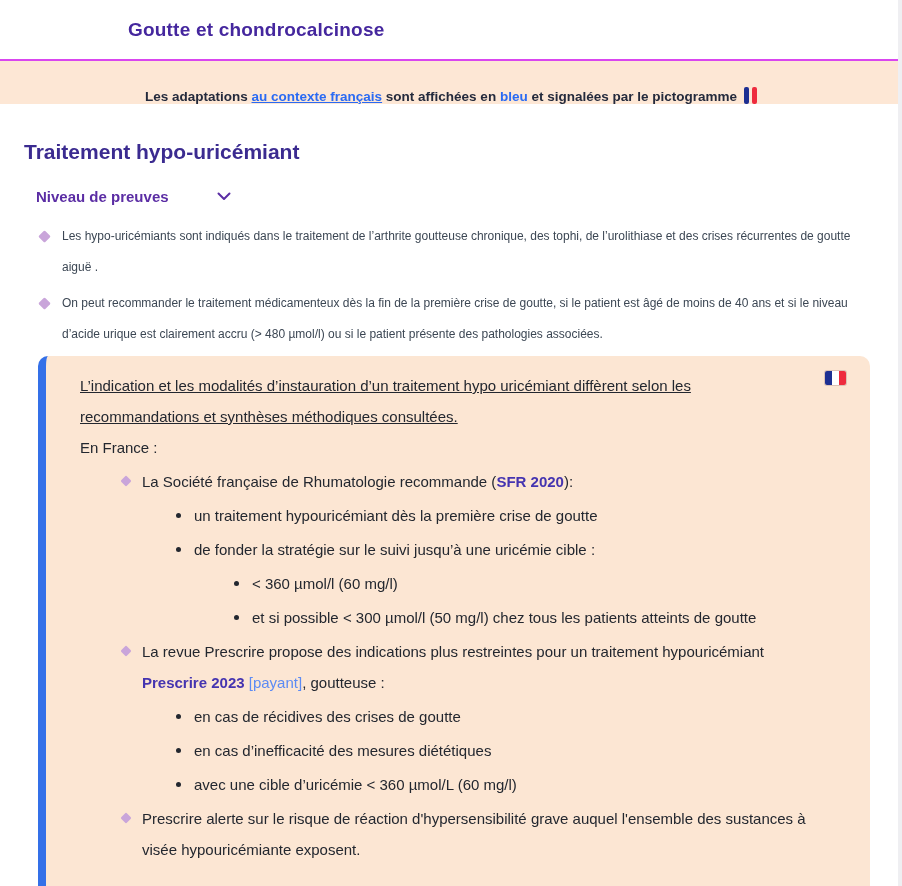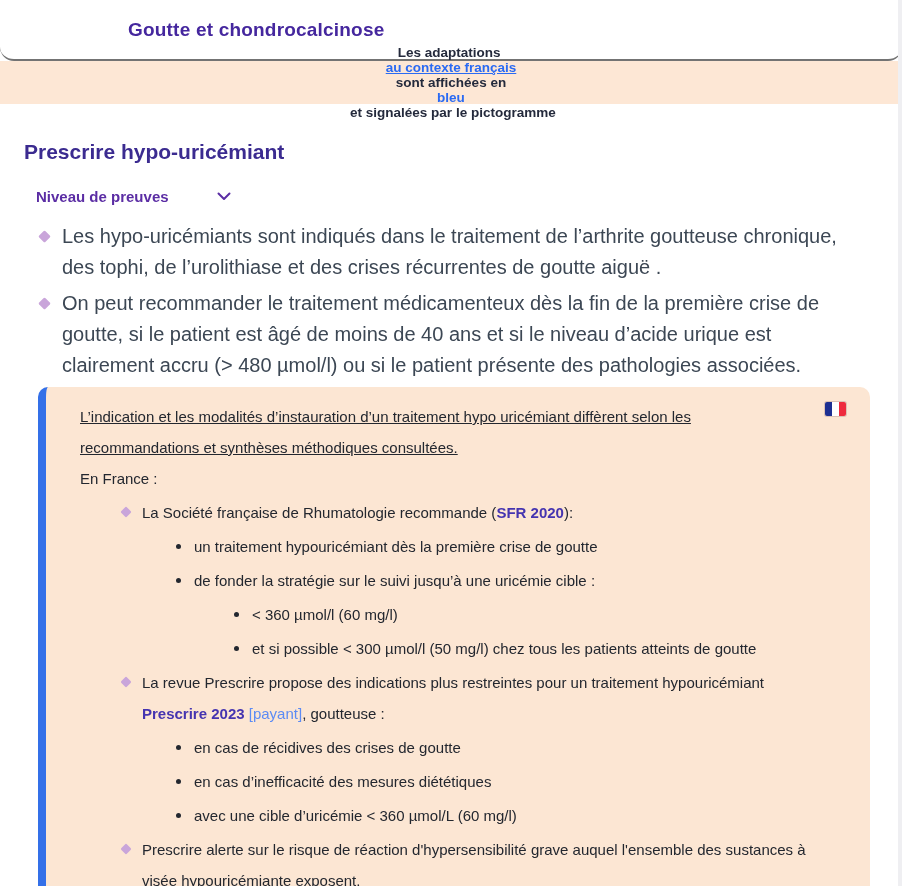--- a/index.html
+++ b/index.html
@@ -4,27 +4,27 @@
 <style>
   * { box-sizing: border-box; }
   html, body { margin: 0; padding: 0; }
   body {
     width: 902px; height: 886px; overflow: hidden; position: relative;
     background: #ffffff;
     font-family: "Liberation Sans", "DejaVu Sans", sans-serif;
   }
 
   
-  .header { height: 61px; border-bottom: 2px solid #737373; display: flex; align-items: center; background: #fff; border-radius: 14px; }
+  .header { height: 61px; border-bottom: 2px solid #d946ef; display: flex; align-items: center; background: #fff; }
   .header .title { margin-left: 128px; font-size: 19px; font-weight: 700; color: #45279e; letter-spacing: .2px; }
 
   
   .banner {
-    height: 43px; background: #fde7d5; display: flex; align-items: center; justify-content: center;
-    font-size: 13.5px; font-weight: 700; color: #242a3c; white-space: pre-wrap; flex-direction: column;
+    height: 43px; background: #fde7d5; display: flex; align-items: flex-end; justify-content: center;
+    font-size: 13.5px; font-weight: 700; color: #242a3c; white-space: pre-wrap;
   }
   .banner .blue-text { color: #2a6af3; }
   .banner a.context-link { color: #2a6af3; text-decoration: underline; cursor: pointer; }
 
   
   .flag-v { display: inline-flex; height: 17px; margin-left: 7px; }
   .flag-v .b { width: 5px; background: #1d2f92; border-radius: 2px; }
   .flag-v .w { width: 3px; background: transparent; }
   .flag-v .r { width: 5px; background: #ee2b3e; border-radius: 2px; }
 
@@ -34,21 +34,21 @@
   .evidence-toggle {
     margin: 24px 0 0 36px; display: flex; align-items: center; gap: 48px;
     width: max-content; cursor: pointer;
     color: #5b2da4; font-weight: 700; font-size: 15px; justify-content: space-between;
   }
   .evidence-toggle svg { display: block; }
 
   .outer-list { list-style: none; margin: 16px 0 0 0; padding: 0 24px 0 38px; }
   .outer-list > li {
     position: relative; padding-left: 24px; margin-bottom: 5px;
-    font-size: 20px; line-height: 31px; color: #3c4754; max-width: 830px;
+    font-size: 12px; line-height: 31px; color: #3c4754; max-width: 830px;
   }
   .diamond {
     position: absolute; left: 2px; top: 11px; width: 9px; height: 9px;
     background: #c9a5da; transform: rotate(45deg); border-radius: 1.5px;
   }
 
   
   .french-box {
     position: relative; margin: 6px 32px 0 38px;
     background: #fce6d3; border-left: 8px solid #3470e8; border-radius: 10px;
@@ -89,21 +89,21 @@
 </head>
 <body>
 
 <header class="header">
   <div class="title">Goutte et chondrocalcinose</div>
 </header>
 
 <div class="banner"><span>Les adaptations </span><a class="context-link">au contexte français</a><span> sont affichées en </span><span class="blue-text">bleu</span><span> et signalées par le pictogramme</span><span class="flag-v"><span class="b"></span><span class="w"></span><span class="r"></span></span></div>
 
 <main>
-  <h2 class="section-heading">Prescrire hypo-uricémiant</h2>
+  <h2 class="section-heading">Traitement hypo-uricémiant</h2>
 
   <div class="evidence-toggle">
     <span>Niveau de preuves</span>
     <span>
       <svg width="14" height="9" viewBox="0 0 14 9">
           <path d="M1.5 1.5 L7 7 L12.5 1.5" fill="none" stroke="#5b2da4" stroke-width="2" stroke-linecap="round" stroke-linejoin="round"></path>
         </svg>
     </span>
   </div>
 

